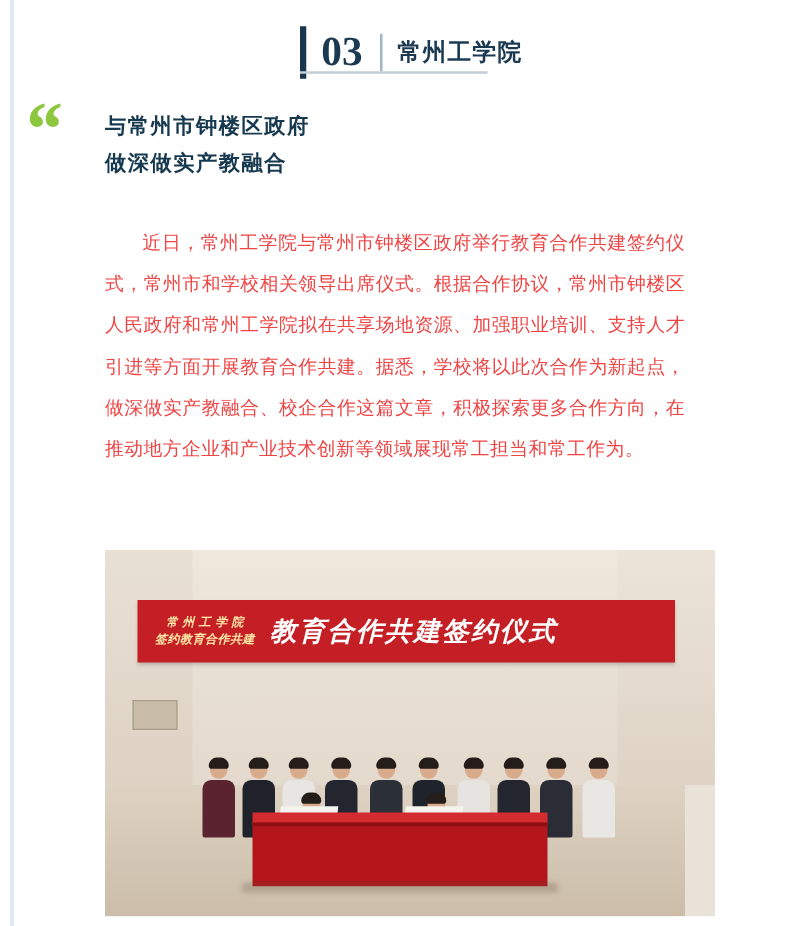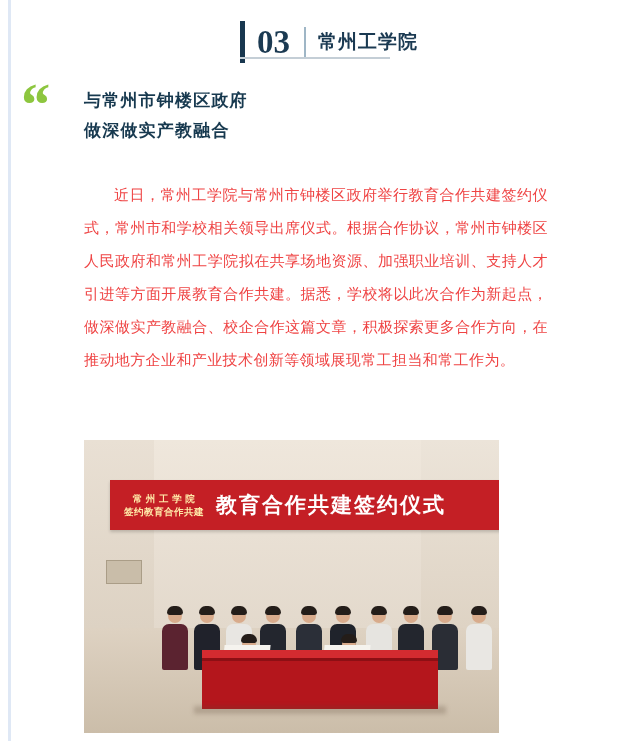--- a/index.html
+++ b/index.html
@@ -117,24 +117,25 @@
     text-justify: inter-ideograph;
     letter-spacing: 0.4px;
     text-indent: 2em;
   }
 
   
   .photo {
     position: absolute;
     left: 84px;
     top: 440px;
-    width: 415px;
+    width: 488px;
     height: 293px;
     overflow: hidden;
     background: #e8e2d8;
+    font-style: italic;
   }
   .photo-wall {
     position: absolute;
     left: 0; top: 0; width: 464px; height: 188px;
     background: linear-gradient(#efe7dc, #e3d9cc);
   }
   .photo-wall-left {
     position: absolute;
     left: 0; top: 0; width: 70px; height: 188px;
     background: linear-gradient(#e9e0d4, #ddd2c3);

